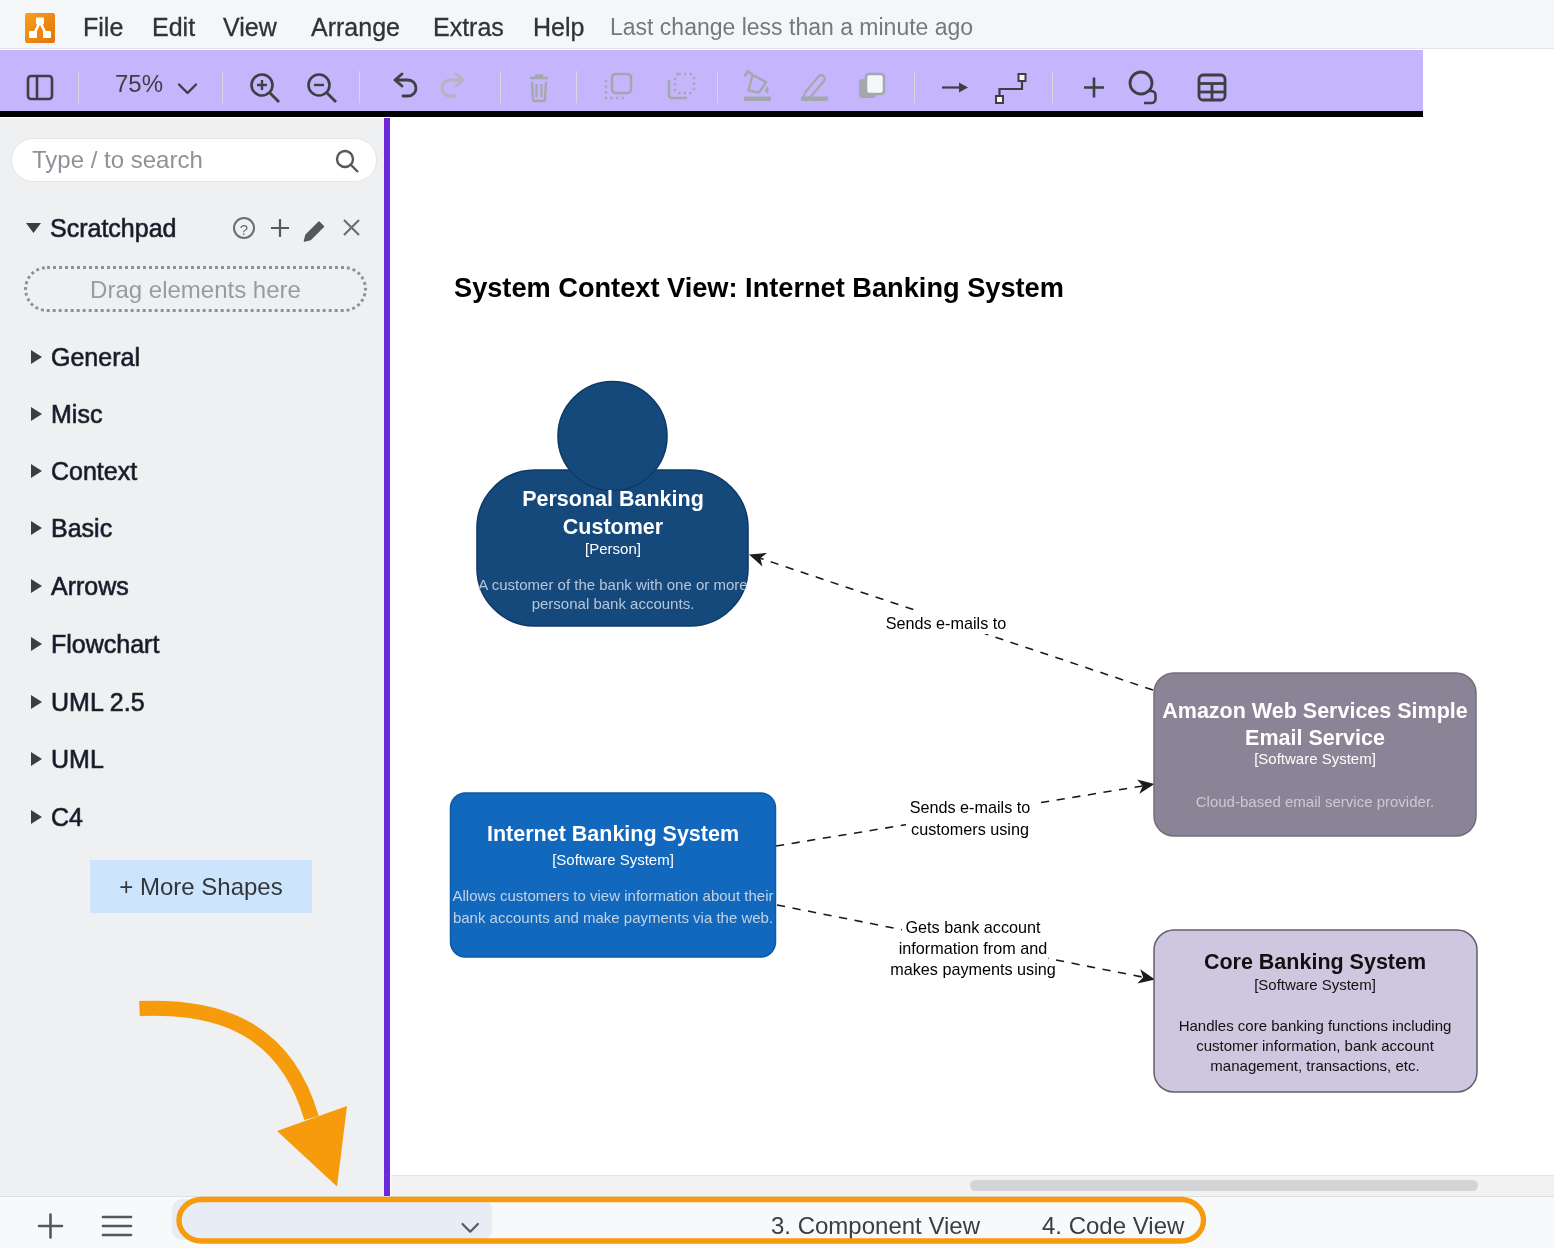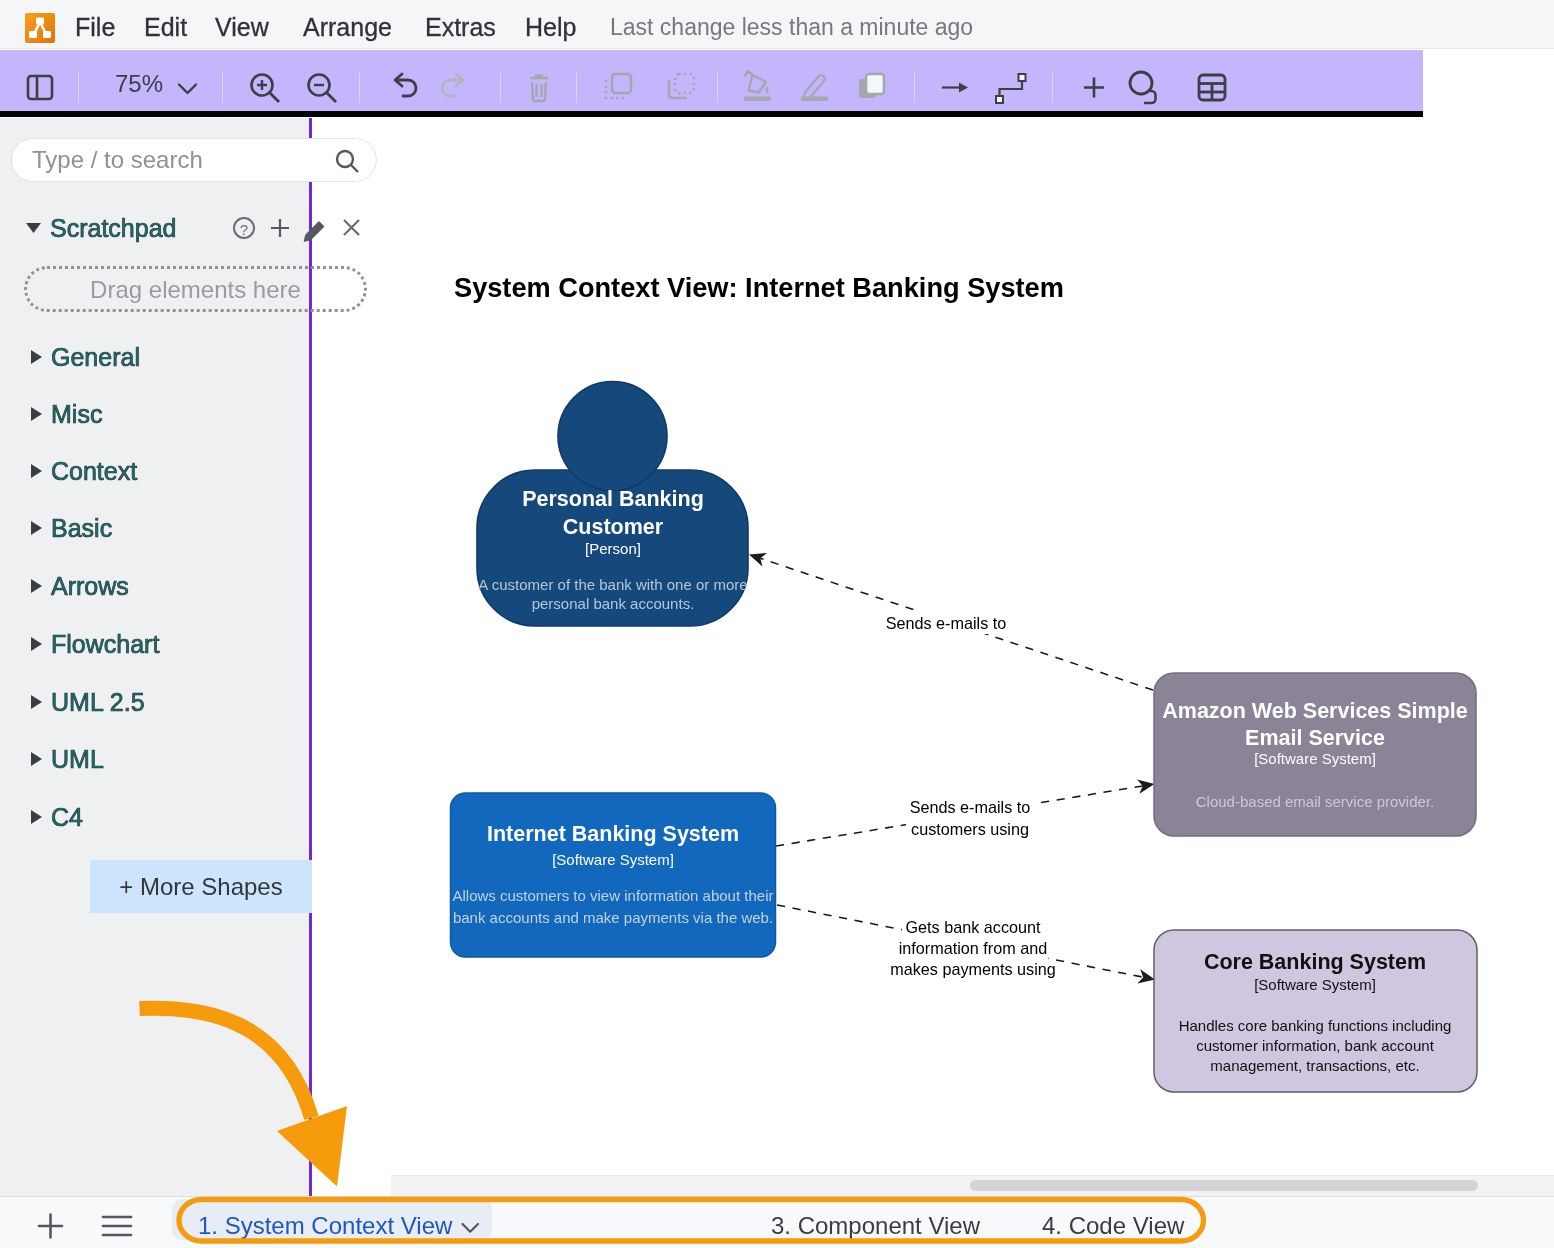--- a/index.html
+++ b/index.html
@@ -3,29 +3,29 @@
 <meta charset="utf-8">
 <style>
   * { margin:0; padding:0; box-sizing:border-box; }
   html,body { width:1554px; height:1248px; overflow:hidden; }
   body { position:relative; font-family:"Liberation Sans", sans-serif; background:#fff; }
   .abs { position:absolute; }
 
   
   #menubar { left:0; top:0; width:1554px; height:49px; background:#f5f6f7; border-bottom:1px solid #e4e5e6; }
   #toolbar { left:0; top:50px; width:1423px; height:67px; background:#c4b5fd; border-bottom:6px solid #000000; }
-  .menuitem { position:absolute; top:0; height:49px; line-height:55px; font-size:25px; color:#2f3338; -webkit-text-stroke:0.3px #2f3338; }
+  .menuitem { position:absolute; top:0; height:49px; line-height:55px; font-size:25px; color:#2f3338;margin-left:8px; -webkit-text-stroke:0.3px #2f3338; }
   #status { position:absolute; top:0; height:49px; line-height:55px; font-size:23px; color:#75797d; left:610px; }
   .tsep { position:absolute; top:71px; height:32px; width:1px; background:#d8d9da; }
 
   
-  #sidebar { left:0; top:118px; width:312px; height:1080px; background:#eff0f2; border-right:3px solid #6d28d9; }
+  #sidebar { left:0; top:118px; width:390px; height:1080px; background:#eff0f2; border-right:6px solid #6d28d9; }
   #search { position:absolute; left:11px; top:20px; width:366px; height:44px; background:#fff; border:1px solid #e3e4e5; border-radius:22px; }
   #search span { position:absolute; left:20px; top:0; line-height:42px; font-size:24px; color:#8e9296; }
-  .sect { position:absolute; left:51px; font-size:25px; font-weight:400; -webkit-text-stroke:0.7px #2f3337; color:#0f766e; transform:translateY(-50%); }
+  .sect { position:absolute; left:51px; font-size:25px; font-weight:400; -webkit-text-stroke:0.7px #2f3337; color:#0f172a; transform:translateY(-50%); }
   .tri { position:absolute; left:31px; width:0; height:0; border-top:7px solid transparent; border-bottom:7px solid transparent; border-left:11px solid #3a3e42; transform:translateY(-50%); }
   #dragbox { position:absolute; left:24px; top:148px; width:343px; height:46px; border:3px dotted #8f9194; border-radius:23px; text-align:center; line-height:42px; font-size:24px; color:#989ca0; }
   #moreshapes { position:absolute; left:90px; top:742px; width:222px; height:53px; background:#cce4fc; border-radius:0; text-align:center; line-height:53px; font-size:24px; color:#33373c; }
 
   
   #canvas { left:391px; top:118px; width:1163px; height:1057px; background:#ffffff; }
   #hscroll { left:391px; top:1175px; width:1163px; height:21px; background:#f2f2f3; border-top:1px solid #e5e5e6; }
   #hthumb { position:absolute; left:579px; top:4px; width:508px; height:11px; background:#d3d4d6; border-radius:6px; }
 
   
@@ -168,21 +168,20 @@
 
       <path d="M344 102 l15 15 m0 -15 l-15 15" stroke="#6a6e72" stroke-width="2.2"></path>
     </svg>
   </div>
   <div class="abs" id="canvas"></div>
   <div class="abs" id="hscroll">
     <div id="hthumb"></div>
   </div>
   <div class="abs" id="bottombar">
     <div id="tab1bg"></div>
-    <div class="tab" id="tab1" style="left:198px;">1. System Context View</div>
     <div class="tab" style="left:771px;">3. Component View</div>
     <div class="tab" style="left:1042px;">4. Code View</div>
   </div>
   <svg id="overlay" class="abs" style="left:0;top:0;" width="1554" height="1248" fill="none">
 
     <text x="454" y="297" font-size="27.2" font-weight="bold" fill="#000">System Context View: Internet Banking System</text>
 
     <g stroke="#181818" stroke-width="1.55" stroke-dasharray="8.2 7.6">
       <path d="M1153,690 L760.4,558.3"></path>
       <path d="M776,846 L1142.7,785.9"></path>

